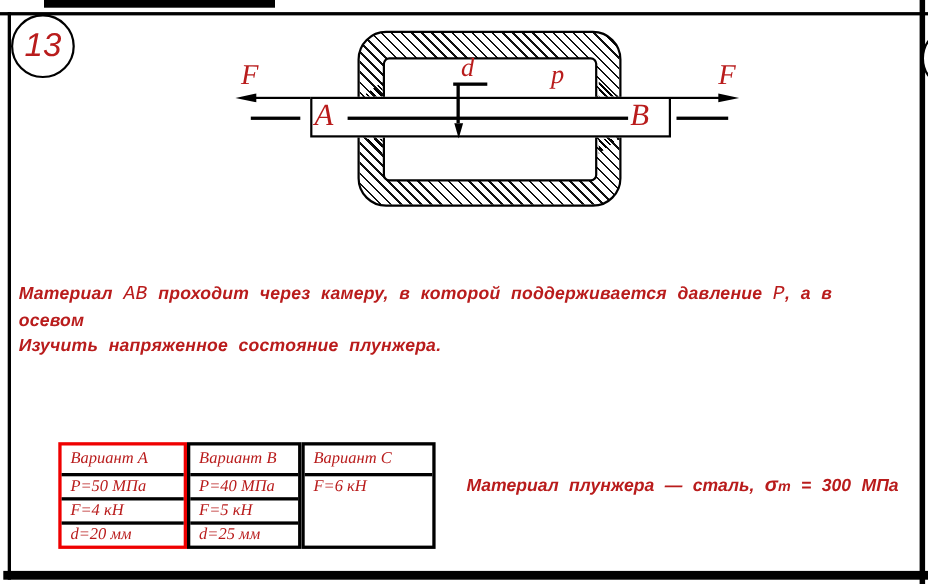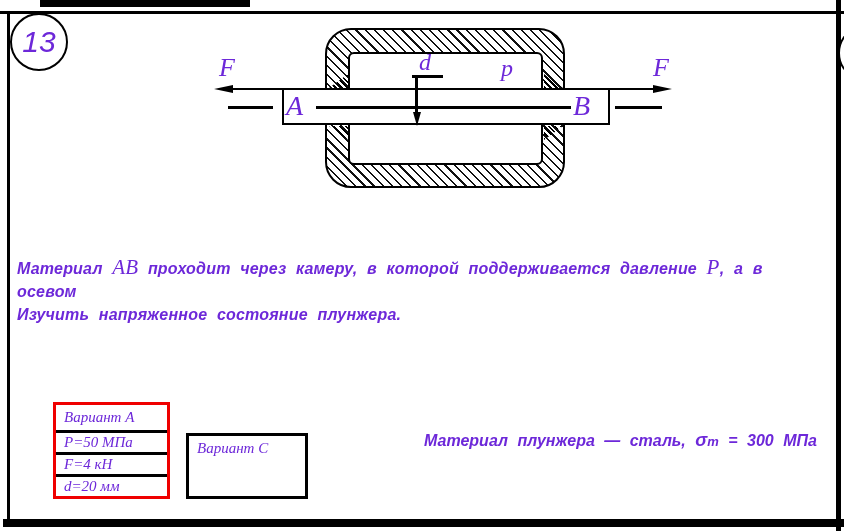--- a/index.html
+++ b/index.html
@@ -1,18 +1,18 @@
 <!DOCTYPE html>
 <html><head>
 <meta charset="utf-8">
 <style>
   html,body { margin:0; padding:0; background:#ffffff; }
   .page {
     position:relative; width:844px; height:531px; background:#ffffff;
-    overflow:hidden; font-family:"Liberation Sans", sans-serif; color:#6d28d9;
+    overflow:hidden; font-family:"Liberation Sans", sans-serif; color:#b91c1c;
   }
   
   .bar, .hline, .vline { position:absolute; background:#000; }
   .top-left-bar { left:40px; top:0; width:210px; height:7px; }
   .top-rule     { left:0; top:11px; width:844px; height:3px; }
   .left-rule    { left:7px; top:11px; width:3px; height:516px; }
   .right-rule   { left:836px; top:0; width:5px; height:531px; }
   .bottom-rule  { left:3px; top:519px; width:841px; height:8px; }
 
   .problem-circle {
@@ -82,30 +82,30 @@
   .lbl-b { left:573px; top:92px; font-size:28px; }
   .lbl-d { left:419px; top:50px; font-size:24px; }
   .lbl-p { left:501px; top:56px; font-size:24px; }
 
   
   .para {
     position:absolute; left:17px; top:256px; width:805px;
     font-style:italic; font-weight:600; font-size:16px; line-height:23px;
     letter-spacing:0.2px; word-spacing:5px;
   }
-  .v { font-family:Liberation Serif, serif; font-weight:400; font-size:21px; }
+  .v { font-family:Liberation Mono, monospace; font-weight:400; font-size:18px; }
 
   
-  .var-table { position:absolute; left:53px; top:402px; display:flex; gap:16px;border-radius:16px; }
+  .var-table { position:absolute; left:53px; top:402px; display:flex; gap:0;border-radius:16px; }
   .var-col {
     box-sizing:border-box; border:3px solid #000; background:#fff;
     font-family:"Liberation Serif", serif; font-style:italic; font-size:15px;
   }
   .var-col.hl { border:3px solid #ef0000; }
-  .col-a { width:117px; } .col-b { width:104px; } .col-c { width:122px;margin-top:31px; }
+  .col-a { width:117px; } .col-b { width:104px; } .col-c { width:122px; }
   .cell { box-sizing:border-box; height:22px; padding:0 0 0 8px;
           display:flex; align-items:center; border-top:3px solid #000; }
   .cell.head { height:25px; border-top:none; }
 
   
   .note {
     position:absolute; left:424px; top:430px;
     font-style:italic; font-weight:600; font-size:16px; word-spacing:5px;
     white-space:nowrap;
   }
@@ -163,22 +163,29 @@
     <div>Изучить напряженное состояние плунжера.</div>
   </div>
 
   <div class="var-table">
     <div class="var-col col-a hl">
       <div class="cell head">Вариант А</div>
       <div class="cell">Р=50 МПа</div>
       <div class="cell">F=4 кН</div>
       <div class="cell">d=20 мм</div>
     </div>
+    <div class="var-col col-b">
+      <div class="cell head">Вариант В</div>
+      <div class="cell">Р=40 МПа</div>
+      <div class="cell">F=5 кН</div>
+      <div class="cell">d=25 мм</div>
+    </div>
     <div class="var-col col-c">
       <div class="cell head">Вариант С</div>
+      <div class="cell">F=6 кН</div>
     </div>
   </div>
 
   <div class="note">
     <span>Материал плунжера — сталь,</span>
     <span class="sigma">σ</span><span class="sub">т</span>
     <span>= 300 МПа</span>
   </div>
 
 </div>

